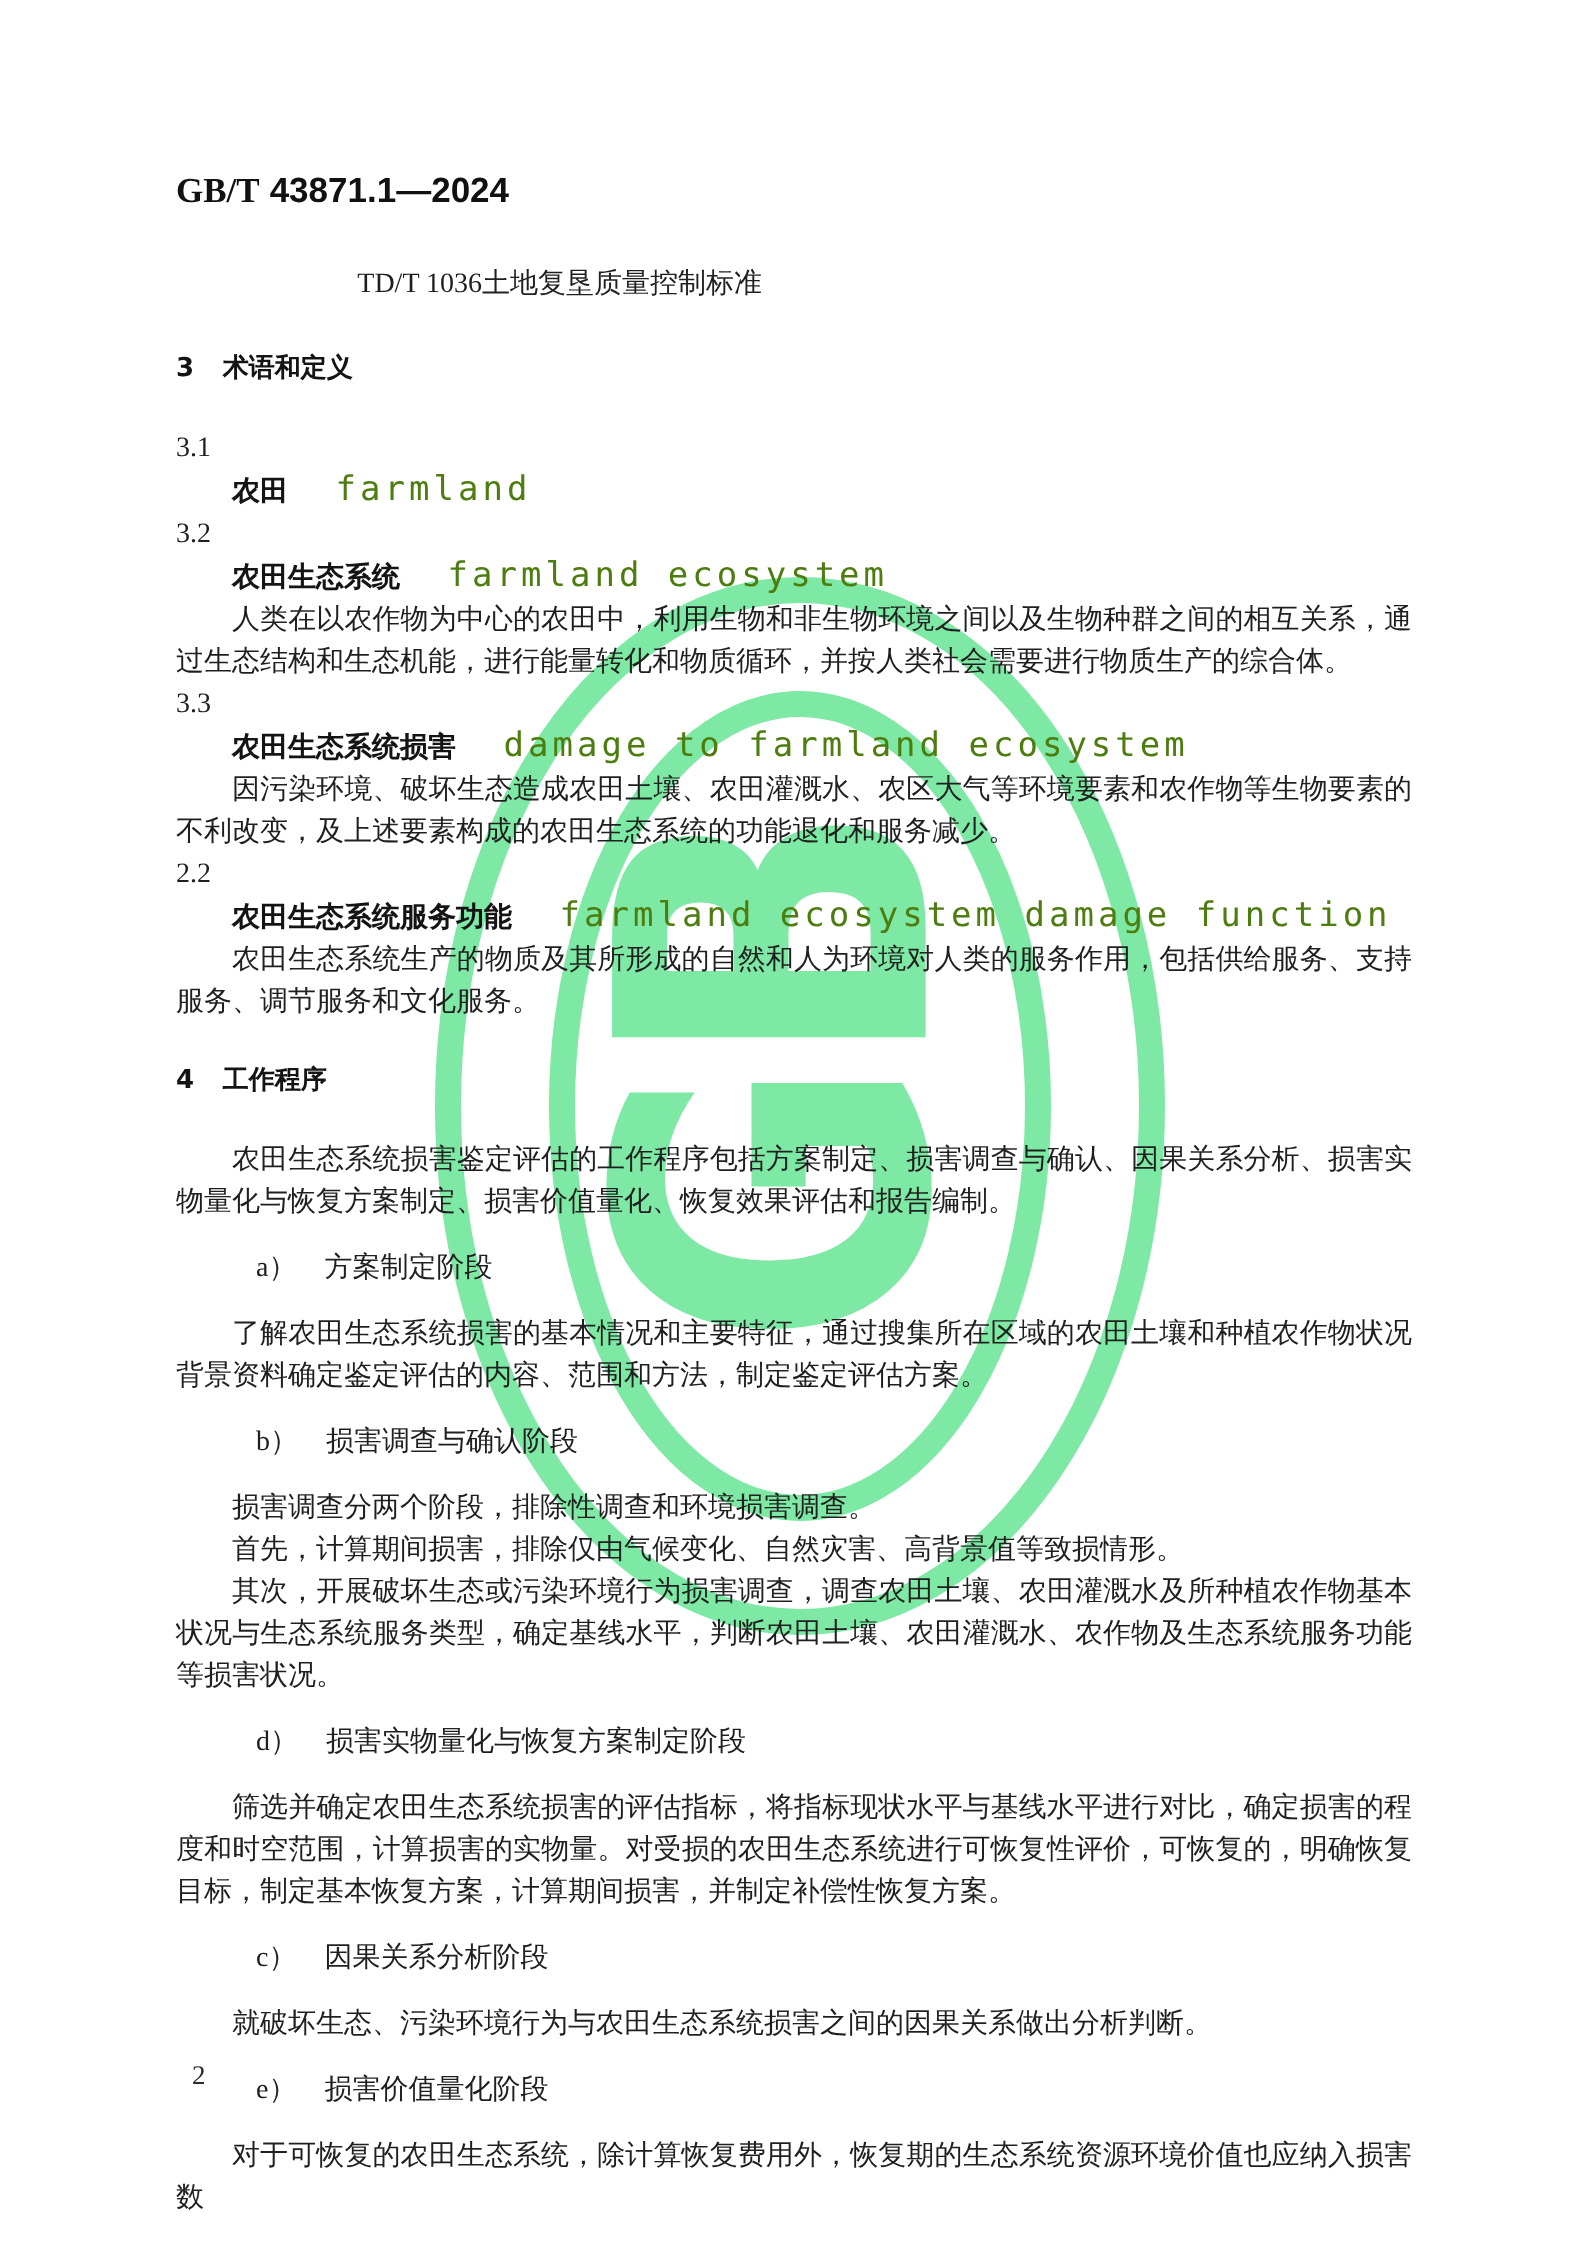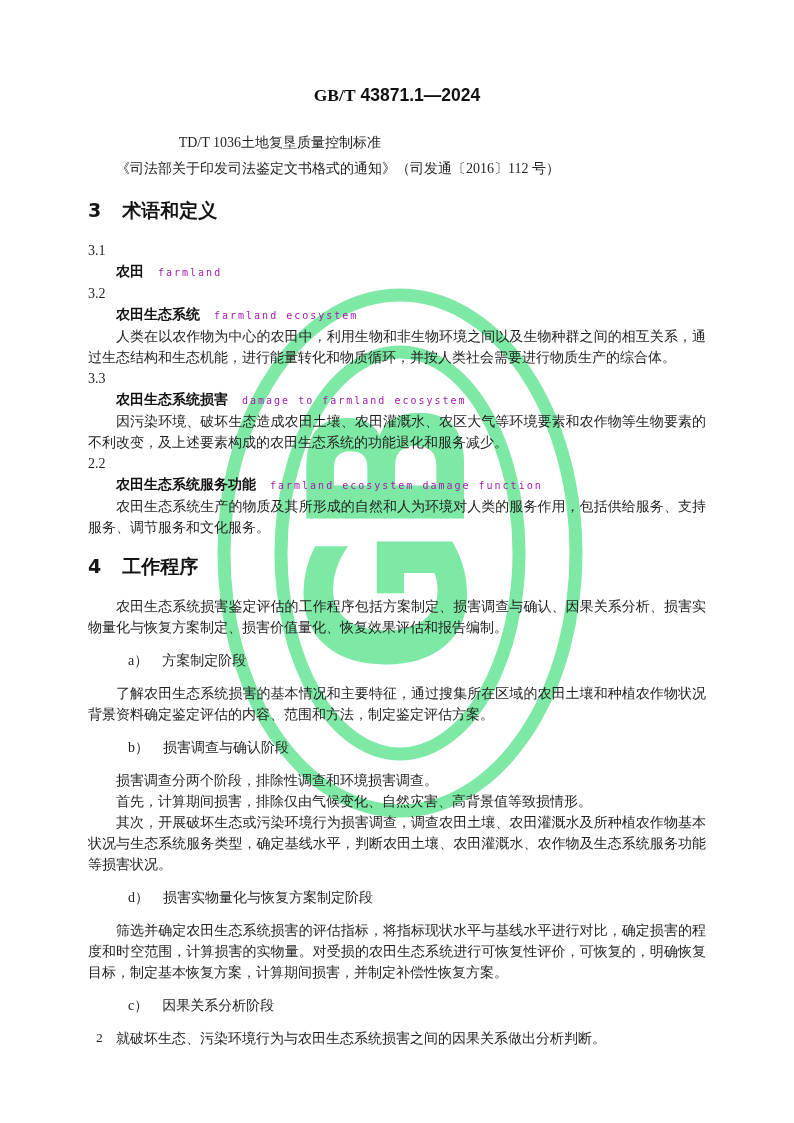--- a/index.html
+++ b/index.html
@@ -30,32 +30,31 @@
     z-index:1;
     font-size:14px;
     line-height:21px;
   }
   .doc-code {
     font-weight:bold;
     font-size:17.5px;
     line-height:22px;
     color:#111;
     margin-bottom:24px;
-    text-align:center;
   }
   .doc-code .code-prefix { font-family:"Liberation Serif",serif; margin-right:5px; }
   .doc-code .code-number { font-family:"Liberation Sans","DejaVu Sans",sans-serif; font-weight:bold; }
 
   .refs { margin:0 0 16px 0; }
   .ref-line { margin:0; text-indent:2em; line-height:26px; }
   .ref-code { display:inline-block; min-width:125px;text-align:right; }
 
   .sec-heading {
     font-family:"DejaVu Sans","Liberation Sans",sans-serif;
-    font-size:19px;
+    font-size:13px;
     font-weight:bold;
     color:#141414;
     margin:18px 0 19px 0;
     line-height:21px;
   }
   .sec-heading .sec-num { margin-right:1.1em; }
 
   .para {
     margin:0;
     text-indent:2em;
@@ -68,23 +67,23 @@
   .term-name {
     margin:0;
     text-indent:2em;
     font-family:"DejaVu Sans","Liberation Sans",sans-serif;
     font-weight:bold;
     color:#141414;
   }
   .term-en {
     font-family:"DejaVu Sans Mono","Liberation Mono",monospace;
     font-weight:normal;
-    font-size:10px;
+    font-size:17px;
     letter-spacing:2px;
-    color:#a21caf;
+    color:#4d7c0f;
     margin-left:1.4em;
   }
 
   .sec4 { margin-top:18px; }
 
   .stage { margin:0; }
   .stage-title { margin:12px; text-indent:2em; }
   .stage-label { margin-right:1em; }
 
   .page-number {
@@ -109,21 +108,20 @@
   <div class="content">
 
     <div class="doc-code">
       <span class="code-prefix">GB/T</span><span class="code-number">43871.1—2024</span>
     </div>
 
     <div class="refs">
       <p class="ref-line">
         <span class="ref-code">TD/T 1036</span><span>土地复垦质量控制标准</span>
       </p>
-      <p class="ref-line">《司法部关于印发司法鉴定文书格式的通知》（司发通〔2016〕112 号）</p>
     </div>
 
     <h2 class="sec-heading">
       <span class="sec-num">3</span><span>术语和定义</span>
     </h2>
 
     <div class="term">
       <p class="term-id">3.1</p>
       <p class="term-name">
         <span>农田</span><span class="term-en">farmland</span>
@@ -182,17 +180,23 @@
       <p class="para">筛选并确定农田生态系统损害的评估指标，将指标现状水平与基线水平进行对比，确定损害的程度和时空范围，计算损害的实物量。对受损的农田生态系统进行可恢复性评价，可恢复的，明确恢复目标，制定基本恢复方案，计算期间损害，并制定补偿性恢复方案。</p>
     </div>
 
     <div class="stage">
       <p class="stage-title">
         <span class="stage-label">c）</span><span>因果关系分析阶段</span>
       </p>
       <p class="para">就破坏生态、污染环境行为与农田生态系统损害之间的因果关系做出分析判断。</p>
     </div>
 
+    <div class="stage">
+      <p class="stage-title">
+        <span class="stage-label">e）</span><span>损害价值量化阶段</span>
+      </p>
+      <p class="para">对于可恢复的农田生态系统，除计算恢复费用外，恢复期的生态系统资源环境价值也应纳入损害数</p>
+    </div>
 
   </div>
 
   <div class="page-number">2</div>
 </div>
 
 </body></html>

